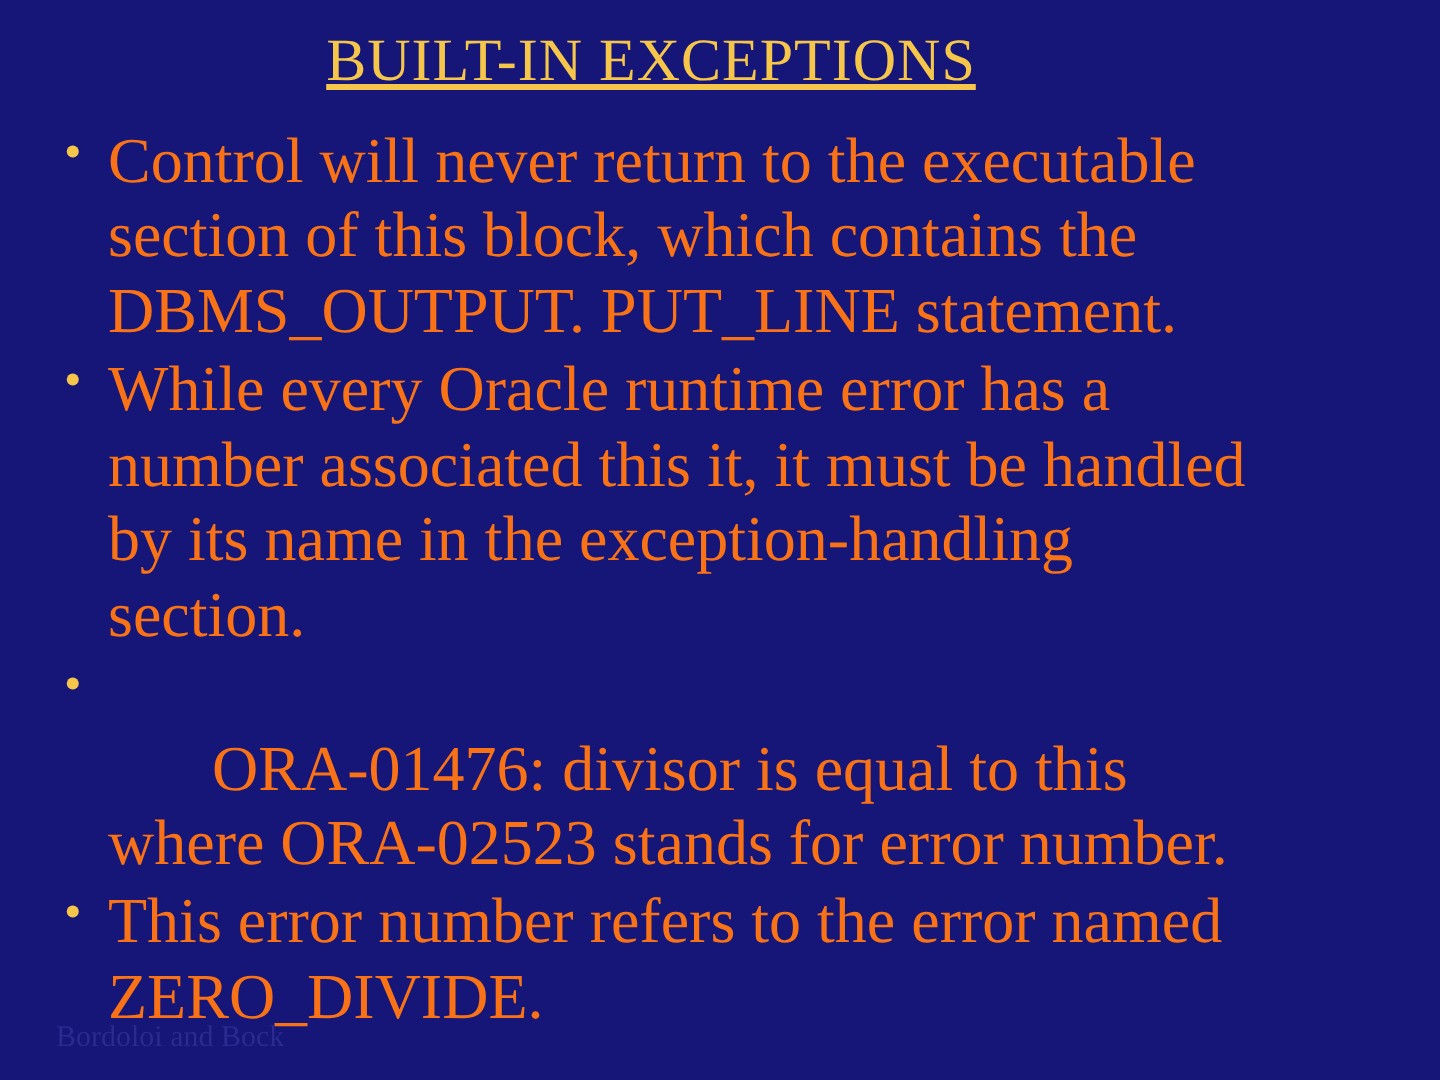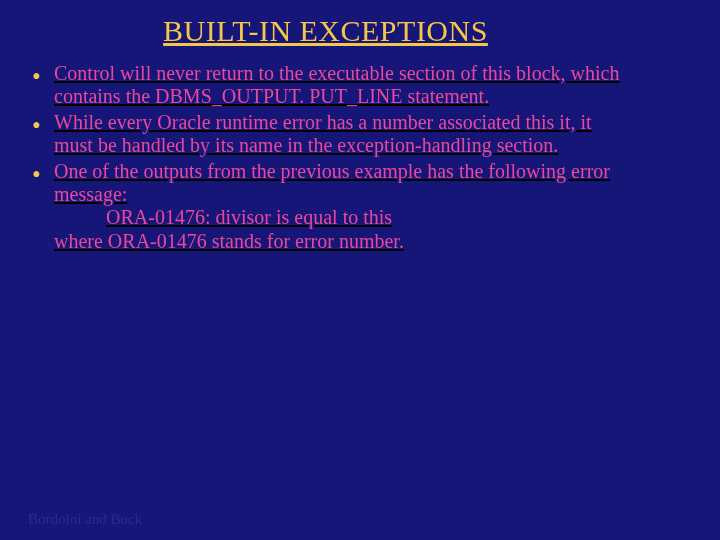--- a/index.html
+++ b/index.html
@@ -10,39 +10,38 @@
     background: #161679;
     font-family: "Times New Roman", Times, serif;
     overflow: hidden;
   }
   .slide {
     width: 651px;
     height: 540px;
     box-sizing: border-box;
     padding: 10px 28px 0 28px;
     position: relative;
-    text-decoration: underline;
   }
   .title {
     text-align: center;
     font-size: 30px;
     color: #f6c64a;
     text-decoration: underline;
     margin: 4px 0 14px 0;
     font-weight: normal;
     letter-spacing: 0.5px;
   }
   ul.bullets {
     list-style: none;
     margin: 0;
     padding: 0;
   }
   ul.bullets > li {
-    color: #ec4899;
-    font-size: 20px;
+    color: #f97316;
+    font-size: 32px;
     line-height: 1.17;
     margin: 0 0 2px 0;
     padding-left: 26px;
     position: relative;
   }
   ul.bullets > li::before {
     content: "•";
     position: absolute;
     left: 4px;
     top: 0;
@@ -65,20 +64,21 @@
 </head>
 <body>
 
 <div class="slide">
   <h1 class="title">BUILT-IN EXCEPTIONS</h1>
 
   <ul class="bullets">
     <li>Control will never return to the executable section of this block, which contains the DBMS_OUTPUT. PUT_LINE statement.</li>
     <li>While every Oracle runtime error has a number associated this it, it must be handled by its name in the exception-handling section.</li>
     <li>
-      <span>One of the outputs from the previous example has the following error message:</span><br>
+      <br>
       <span class="sub">ORA-01476: divisor is equal to this</span>
-      <span>where ORA-01476 stands for error number.</span>
+      <span>where ORA-02523 stands for error number.</span>
     </li>
+    <li>This error number refers to the error named ZERO_DIVIDE.</li>
   </ul>
 
   <div class="footer">Bordoloi and Bock</div>
 </div>
 
 </body></html>

